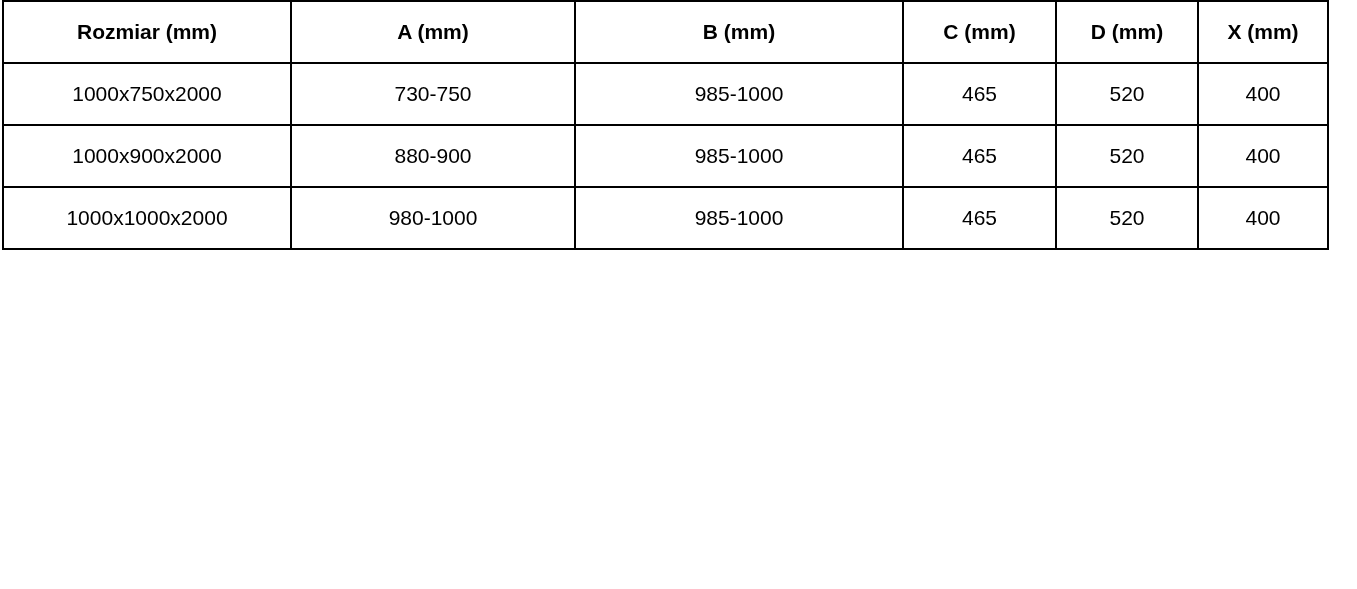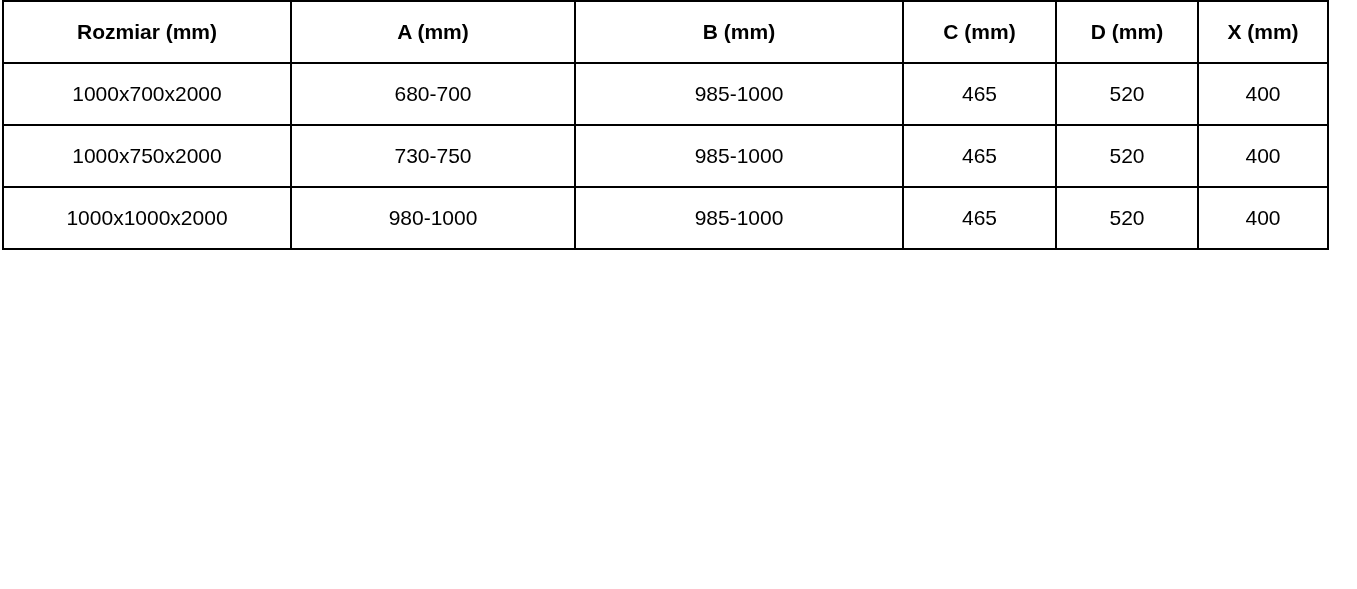--- a/index.html
+++ b/index.html
@@ -65,30 +65,30 @@
         <th>Rozmiar (mm)</th>
         <th>A (mm)</th>
         <th>B (mm)</th>
         <th>C (mm)</th>
         <th>D (mm)</th>
         <th>X (mm)</th>
       </tr>
     </thead>
     <tbody>
       <tr>
-        <td>1000x700x2000</td>
-        <td>680-700</td>
+        <td>1000x750x2000</td>
+        <td>730-750</td>
         <td>985-1000</td>
         <td>465</td>
         <td>520</td>
         <td>400</td>
       </tr>
       <tr>
-        <td>1000x750x2000</td>
-        <td>730-750</td>
+        <td>1000x900x2000</td>
+        <td>880-900</td>
         <td>985-1000</td>
         <td>465</td>
         <td>520</td>
         <td>400</td>
       </tr>
       <tr>
         <td>1000x1000x2000</td>
         <td>980-1000</td>
         <td>985-1000</td>
         <td>465</td>

